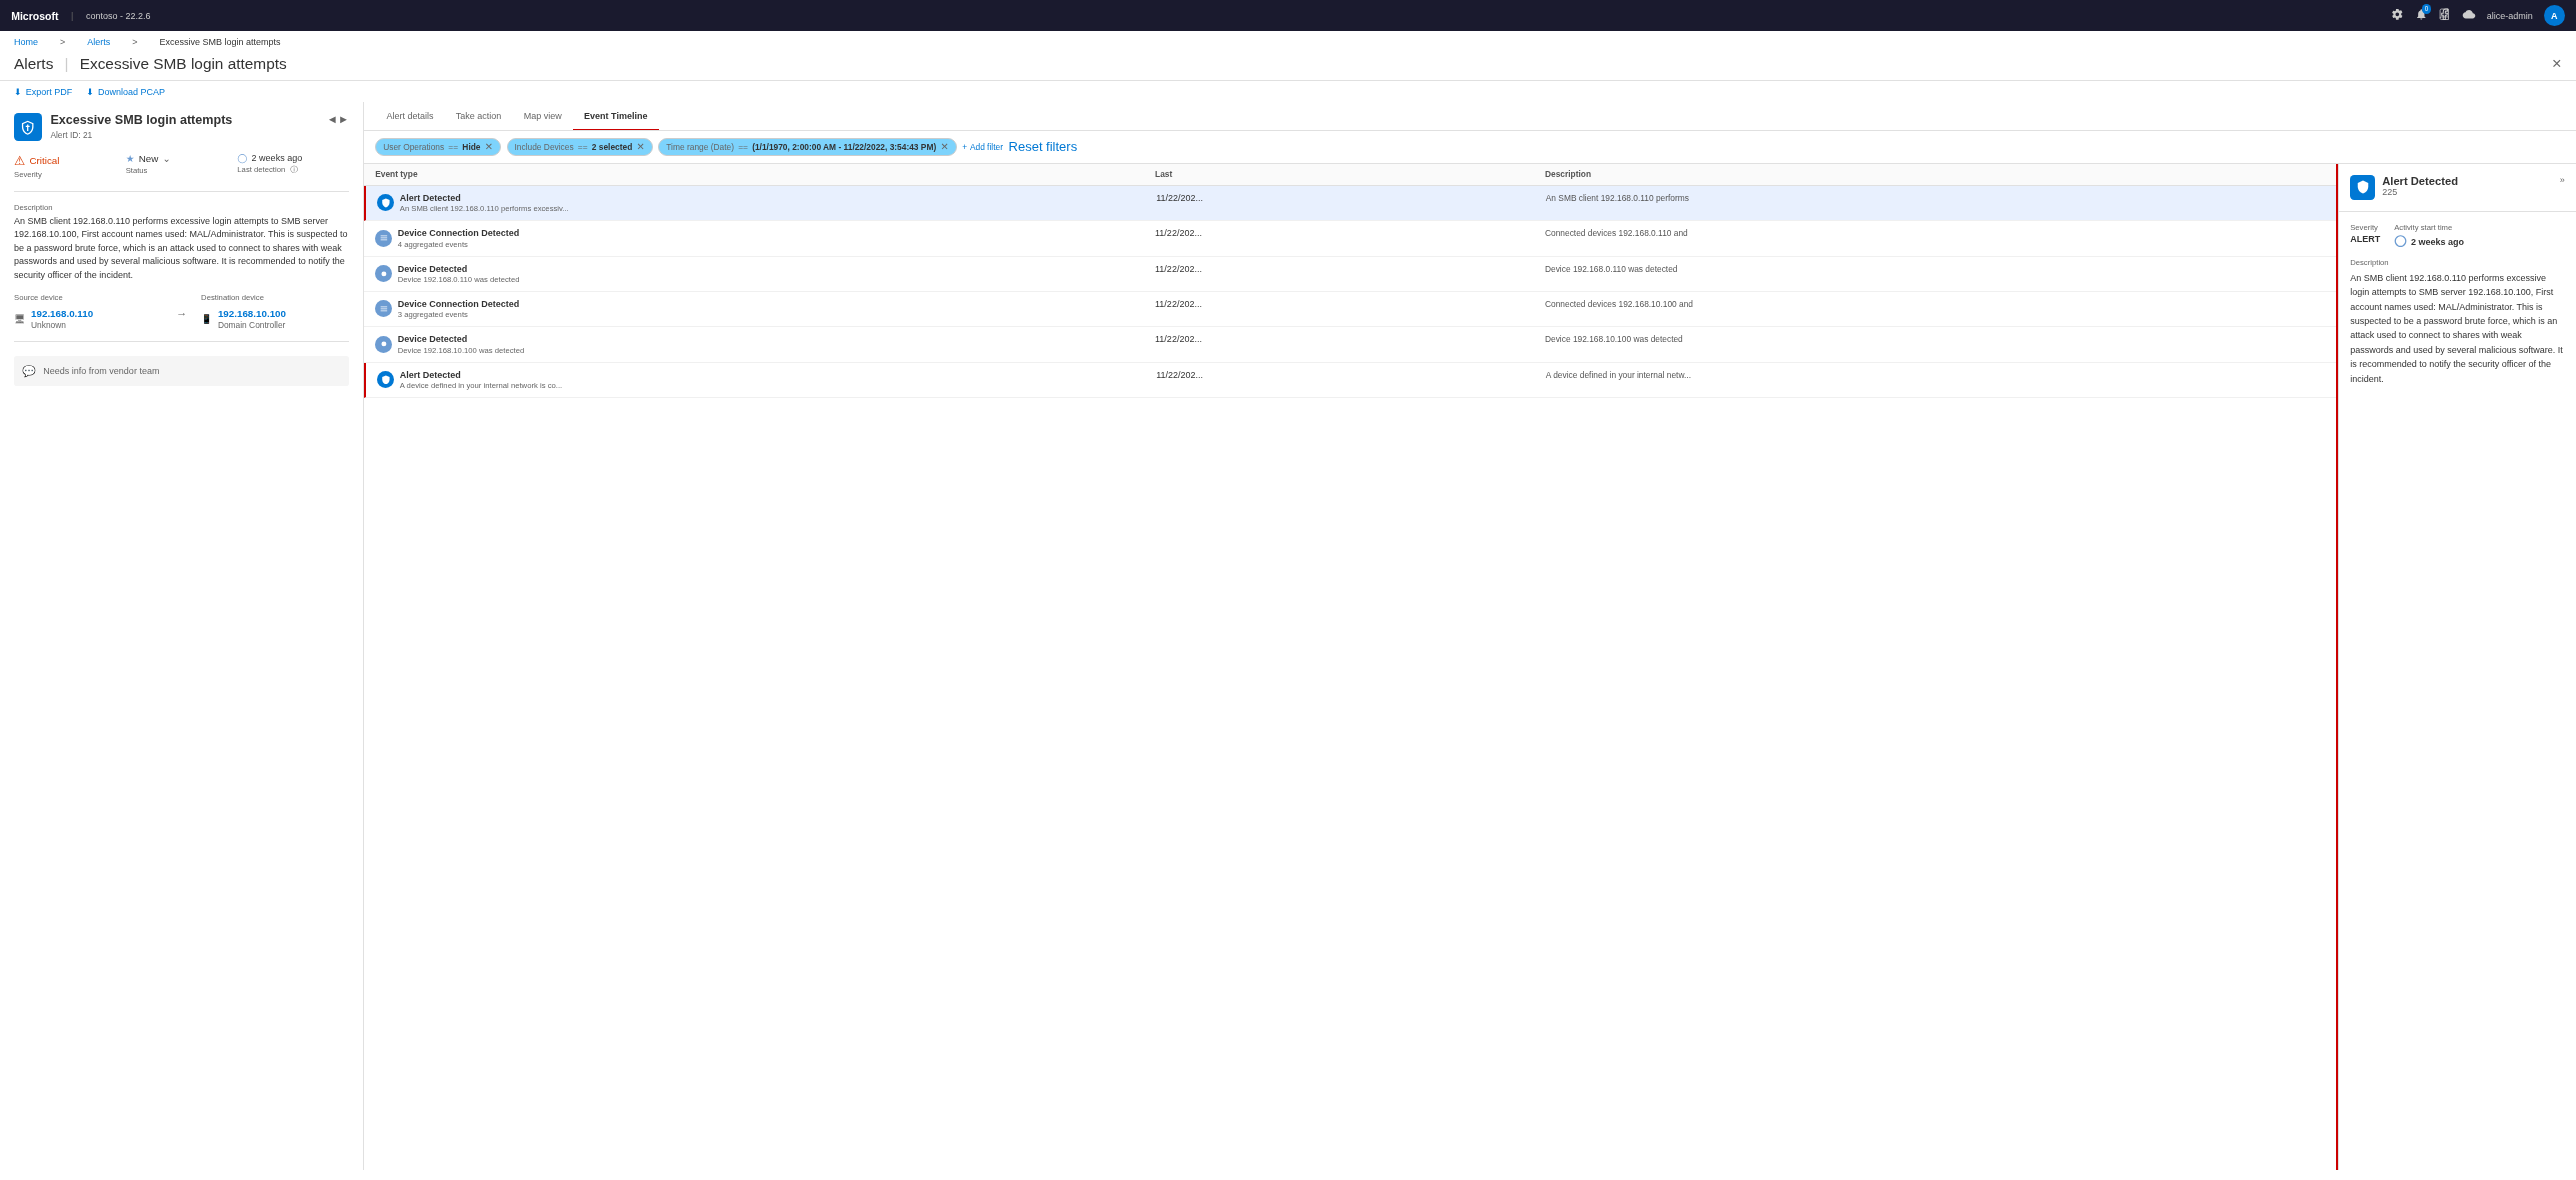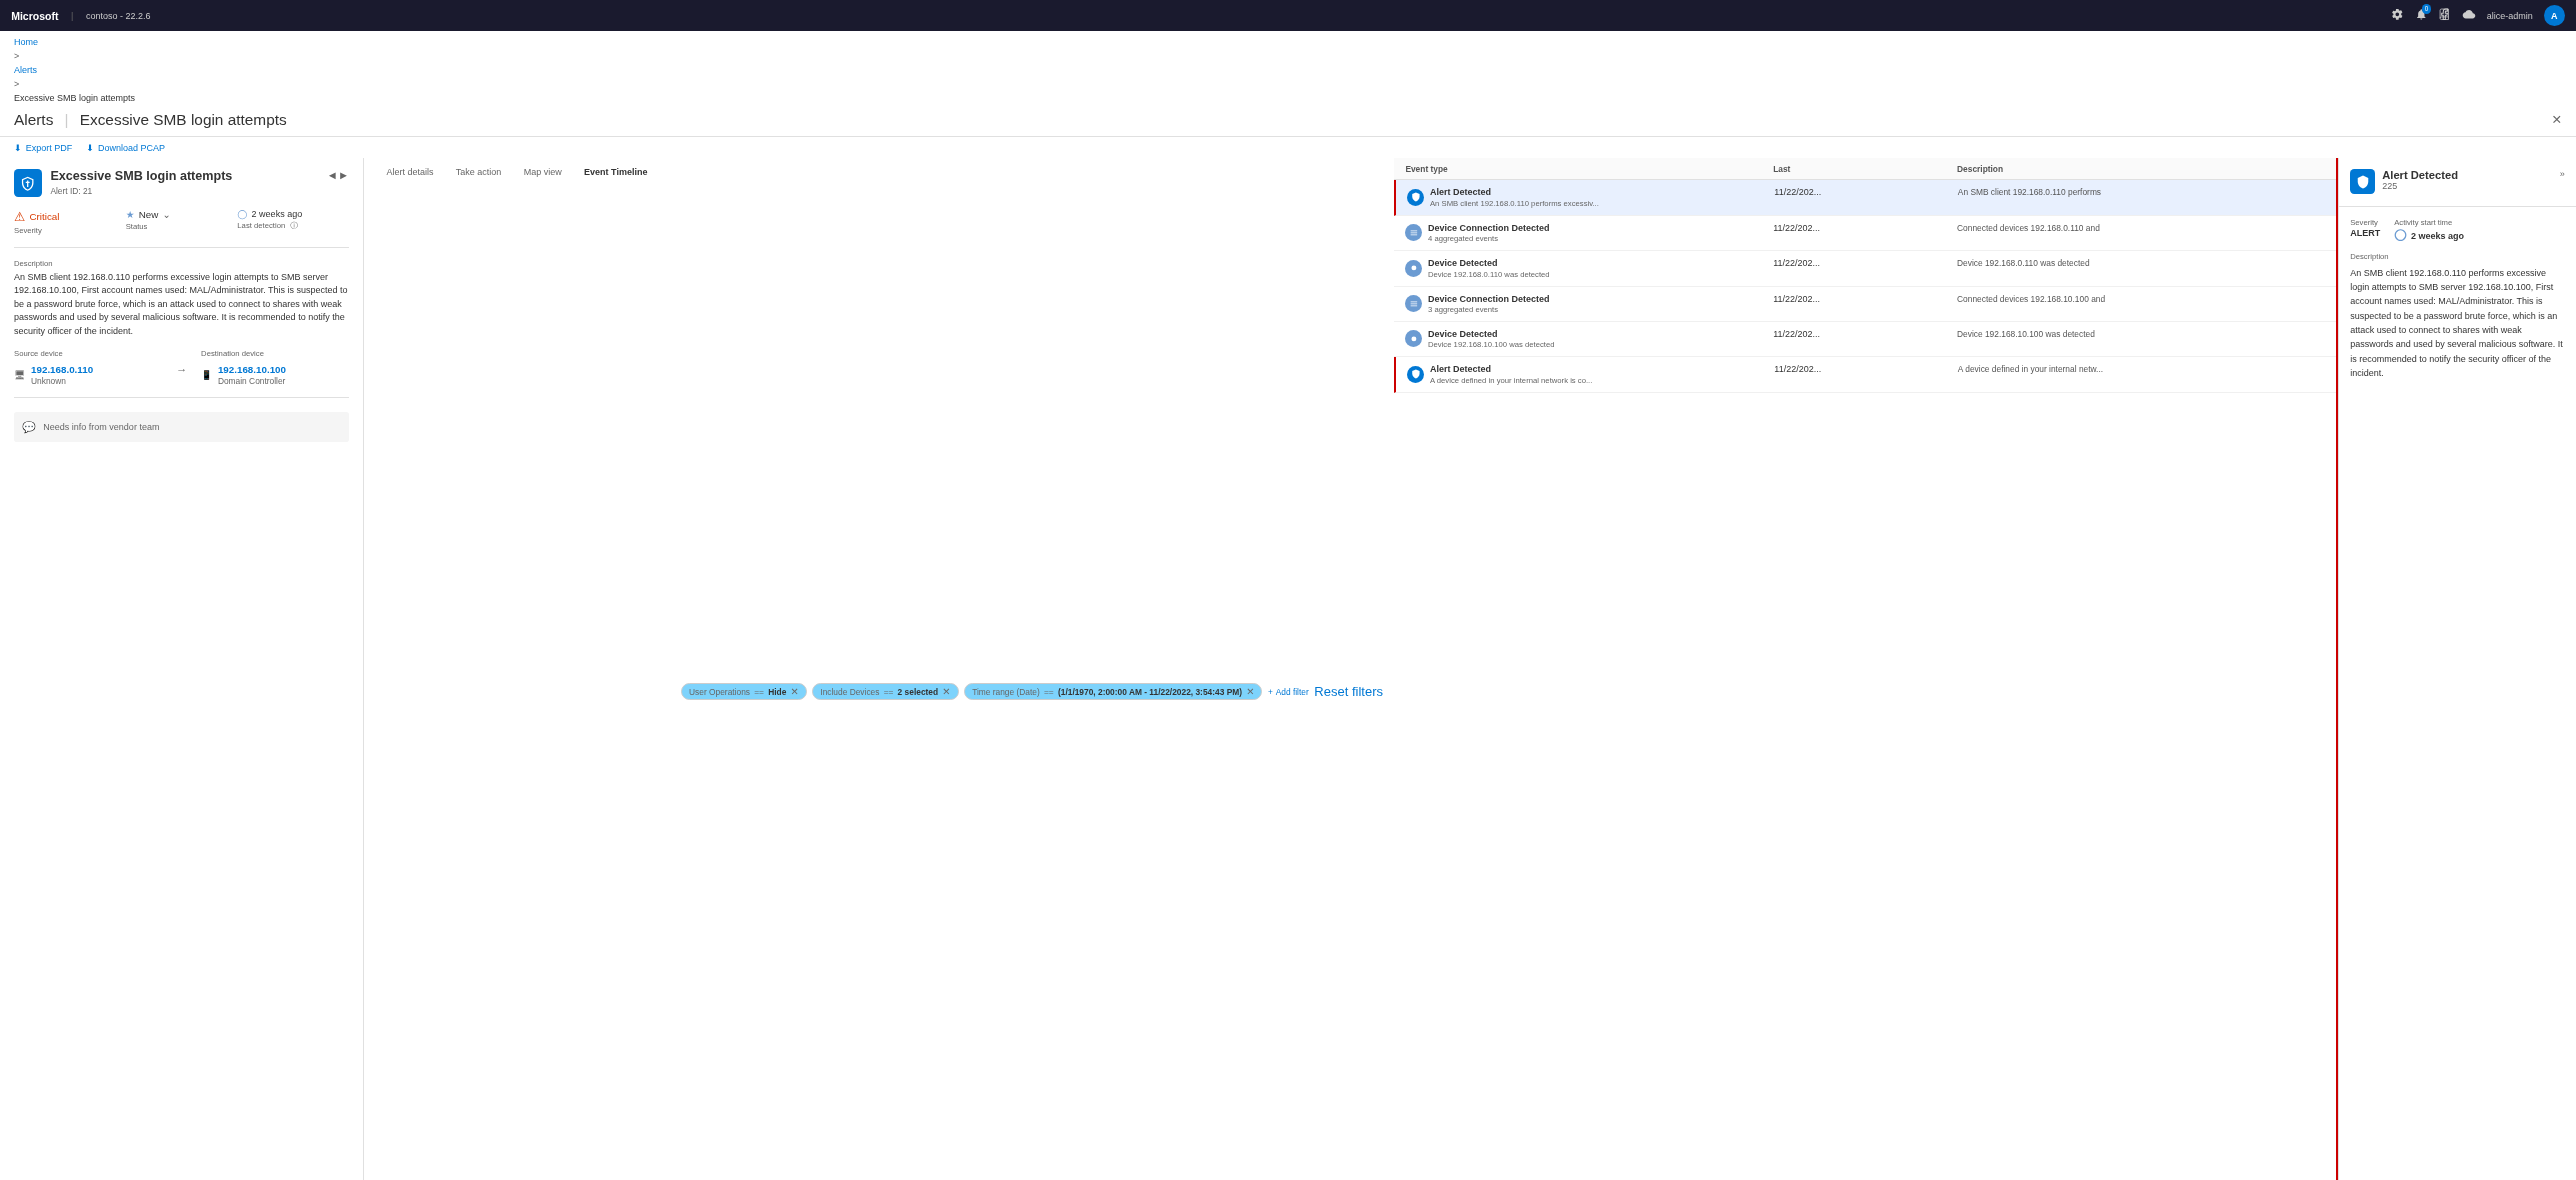--- a/index.html
+++ b/index.html
@@ -32,23 +32,22 @@
       font-weight: 700; font-size: 9px; color: #fff; cursor: pointer;
     }
     .topnav-username { color: #ccc; font-size: 9px; }
 
     
     .breadcrumb {
       padding: 5.6px 14px;
       font-size: 9px;
       color: #0078d4;
       display: flex;
-      align-items: flex-start;
-      gap: 4px;
-      flex-direction: column;
+      align-items: center;
+      gap: 22px;
     }
     .breadcrumb-sep { color: #666; }
     .breadcrumb-current { color: #333; }
 
     
     .page-header {
       display: flex;
       align-items: center;
       padding: 2.8px 14px 7px 14px;
       border-bottom: 0.7px solid #e0e0e0;
@@ -156,21 +155,21 @@
       align-items: center;
       gap: 7px;
       font-size: 9px;
       color: #666;
     }
 
     
     .right-panel {
       flex: 1;
       display: flex;
-      flex-direction: row;
+      flex-direction: column;
       overflow: hidden;
     }
 
     
     .tabs {
       display: flex;
       border-bottom: 0.7px solid #e0e0e0;
       padding: 0 11.2px;
     }
     .tab {

